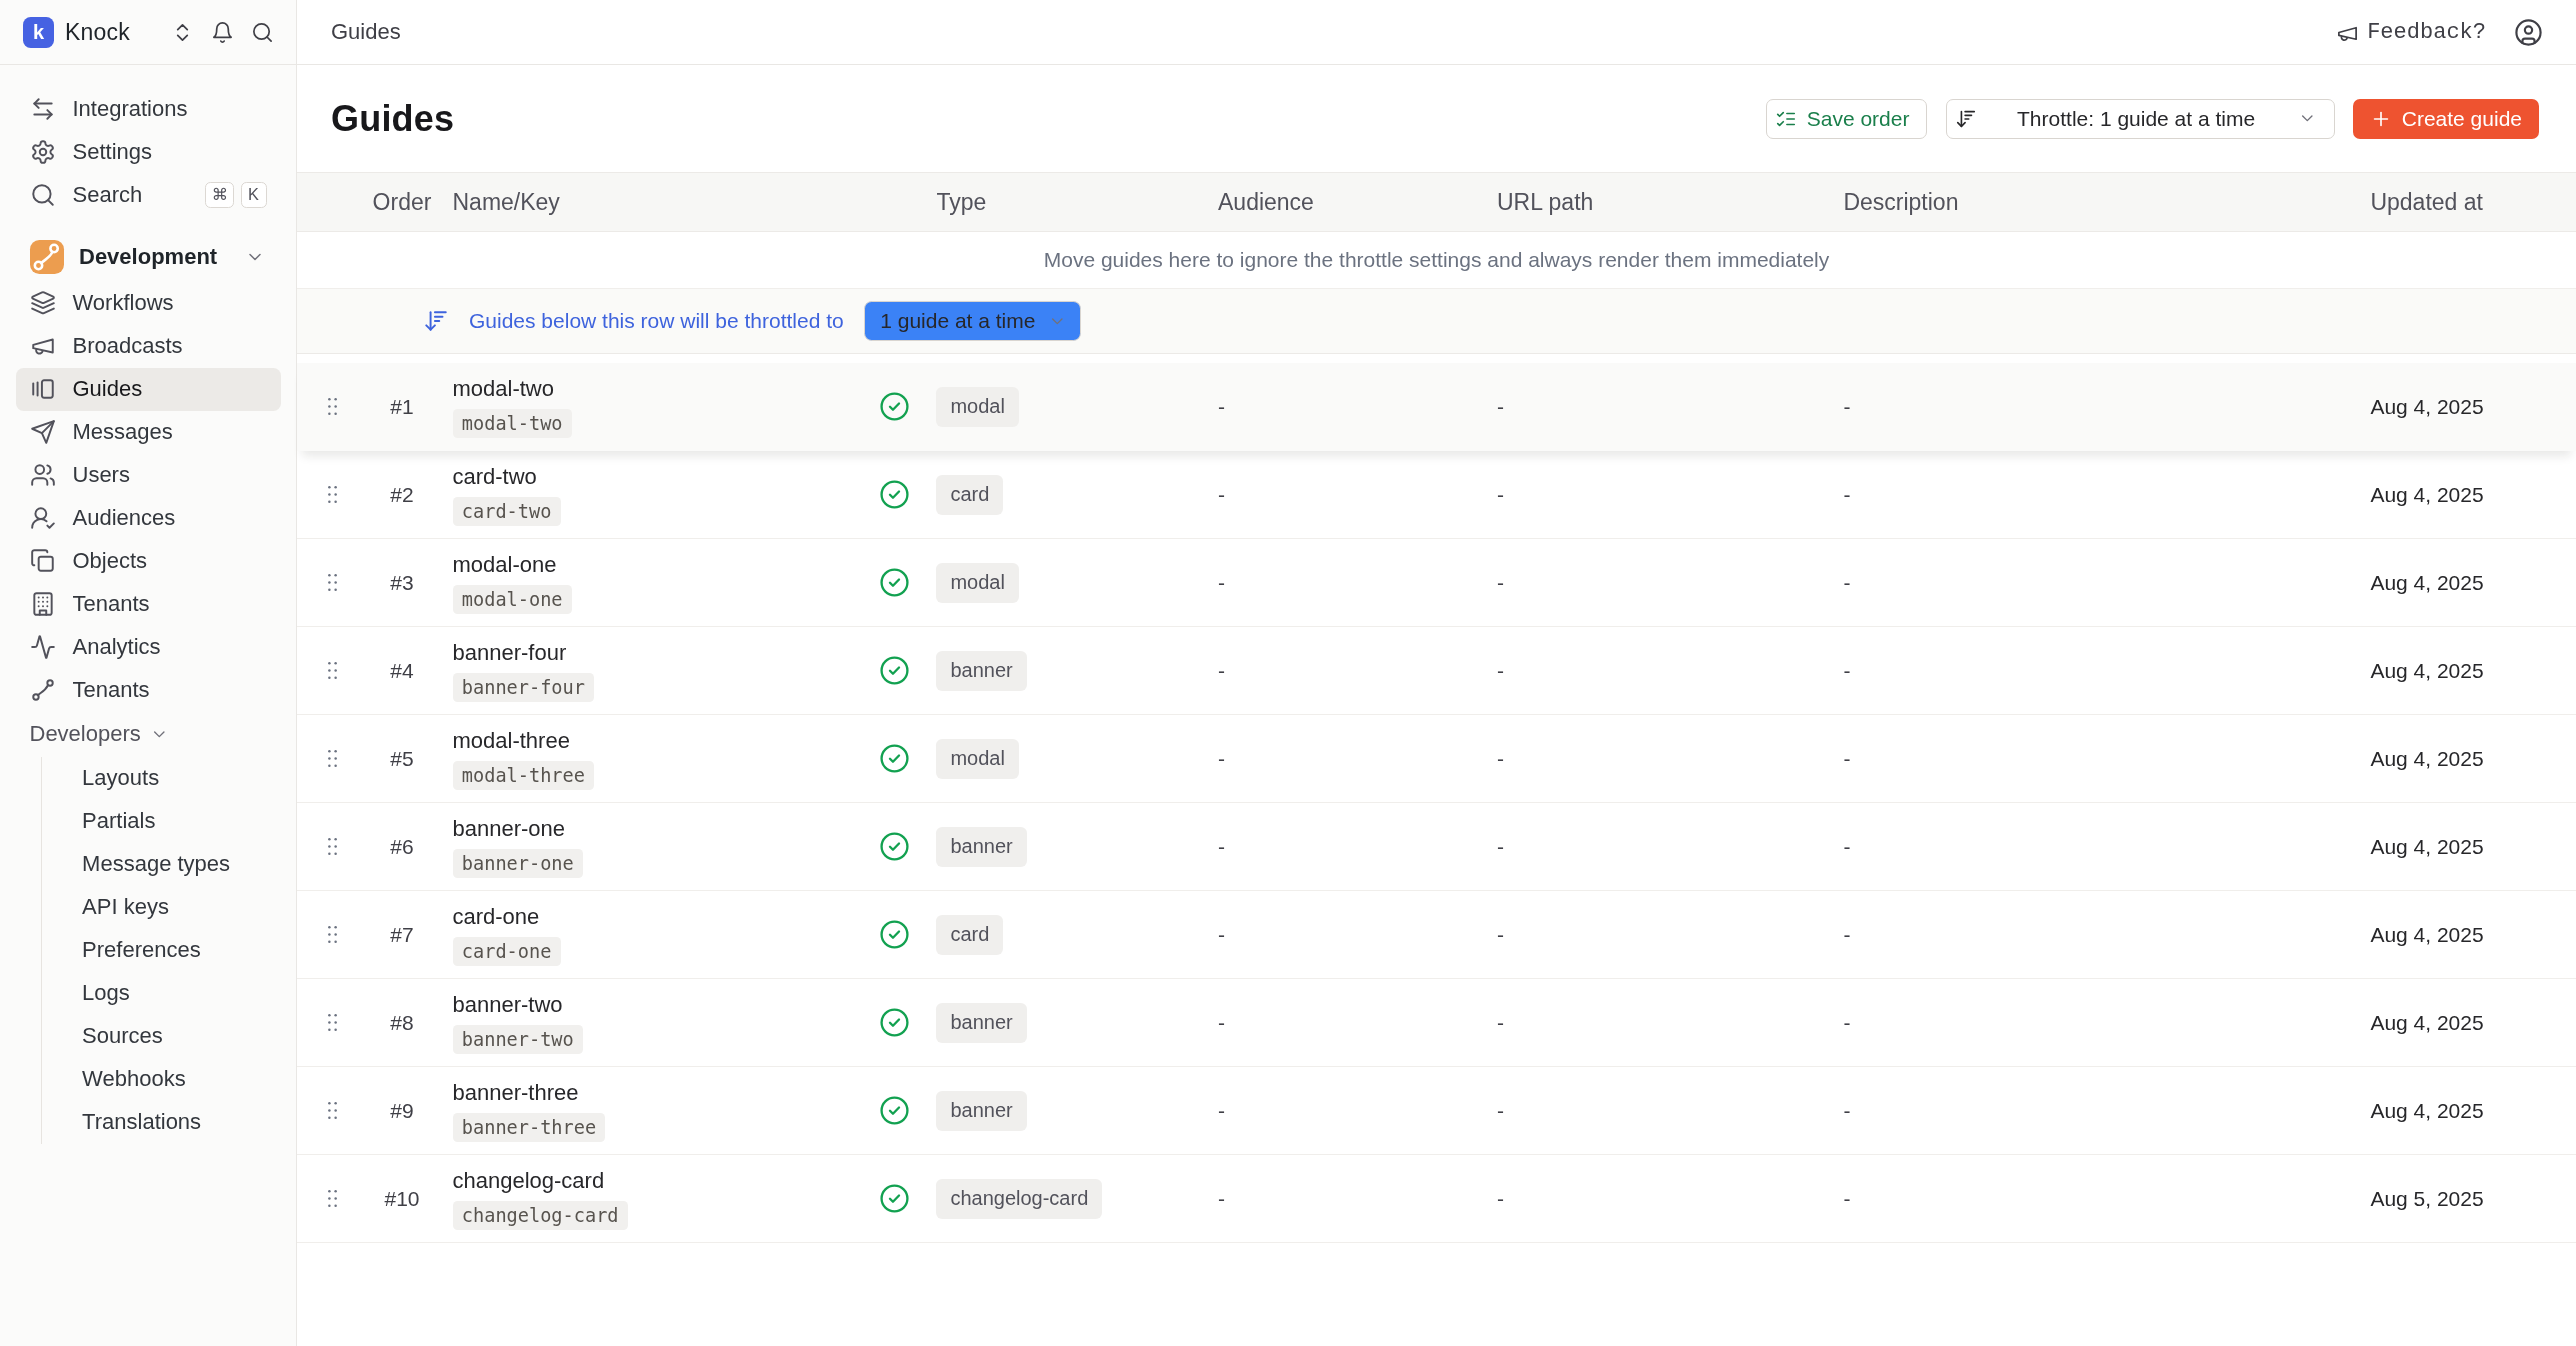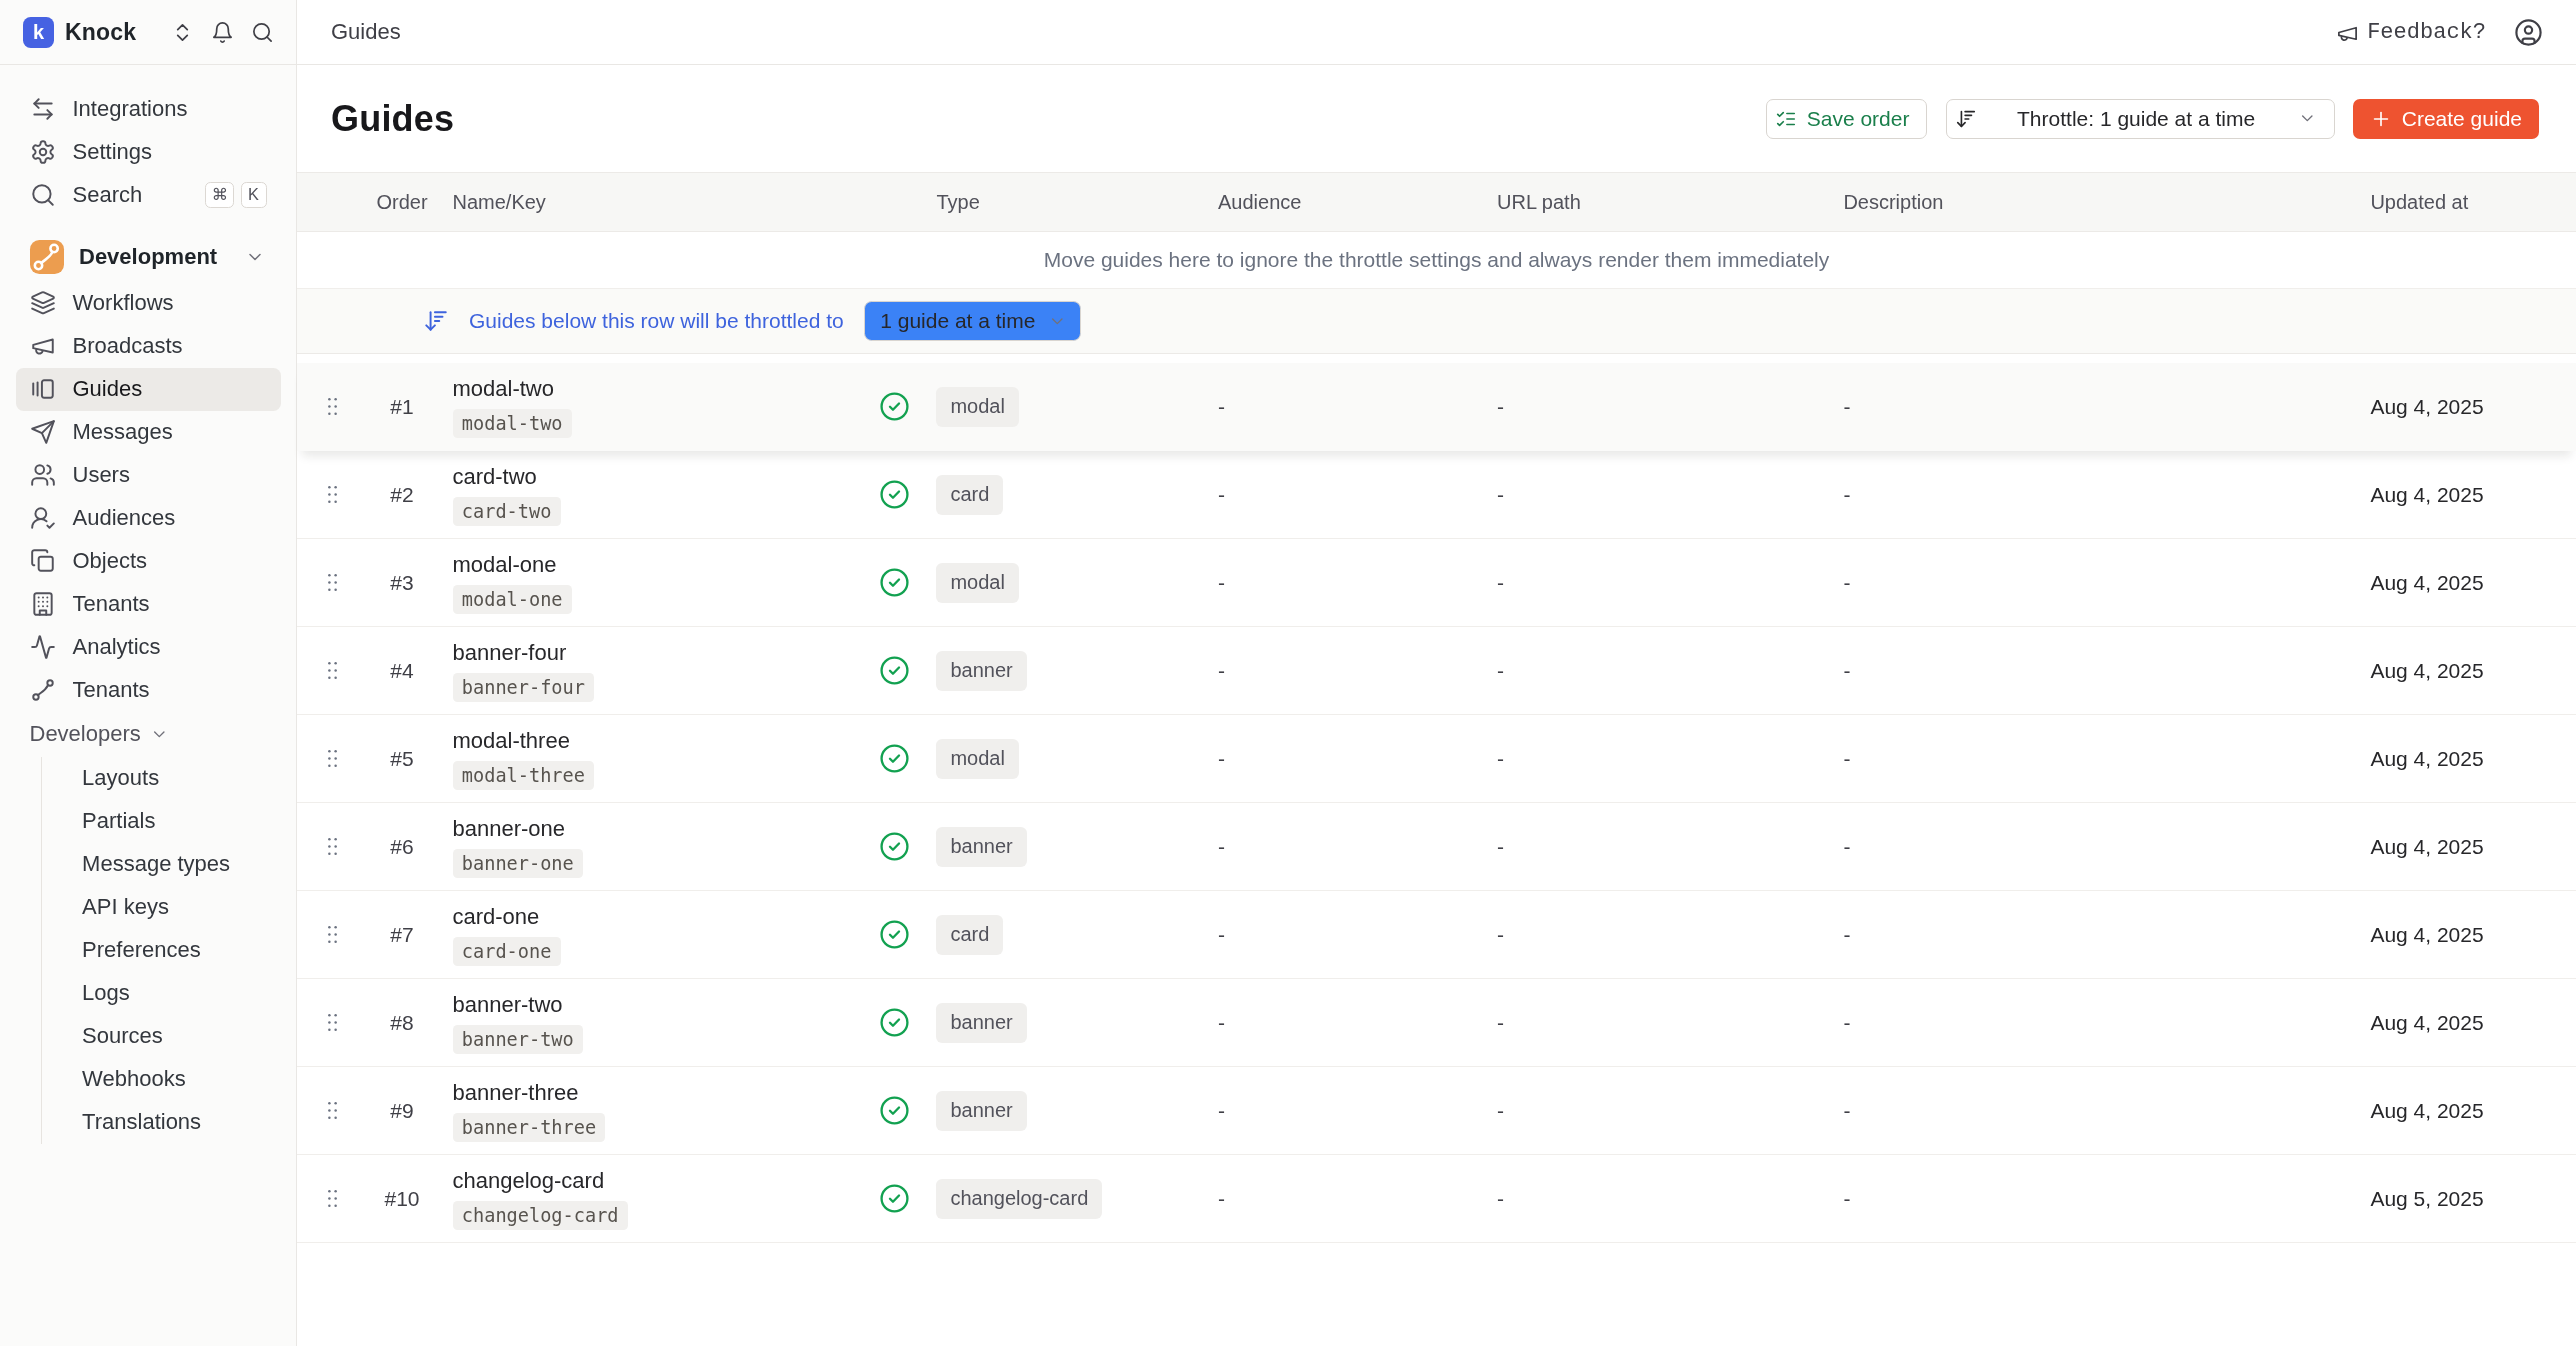--- a/index.html
+++ b/index.html
@@ -8,21 +8,21 @@
     font-family:"Liberation Sans", sans-serif;
     background:#FFFFFF; color:#27272A;
     -webkit-font-smoothing:antialiased;
   }
   .app { display:grid; grid-template-columns:297px 1fr; width:100%; height:100%; }
 
   
   .sidebar { background:#FBFBFA; border-right:0.8px solid #E9E7E4; display:flex; flex-direction:column; }
   .sidebar-header { height:65px; border-bottom:0.8px solid #E9E7E4; display:flex; align-items:center; padding:0 22px 0 23px; gap:11px; flex:none; }
   .logo-box { width:31px; height:31px; border-radius:7.7px; background:#4662E2; color:#fff; display:flex; align-items:center; justify-content:center; font-size:20px; font-weight:600; flex:none; }
-  .workspace-name { font-size:23px; font-weight:700; color:#1F2429; letter-spacing:0.2px; }
+  .workspace-name { font-size:23px; font-weight:400; color:#1F2429; letter-spacing:0.2px; }
   .sidebar-header .hdr-icons { margin-left:auto; display:flex; align-items:center; gap:17px; color:#3F3F46; }
   .hdr-icons svg { width:23px; height:23px; }
 
   .nav { padding:22px 15.5px 0 15.5px; overflow:hidden; }
   .nav-item { display:flex; align-items:center; gap:17px; height:43px; padding:0 14px; border-radius:7.7px; color:#33373D; font-size:22px; cursor:pointer; }
   .nav-item svg { width:26px; height:26px; color:#52525B; flex:none; }
   .nav-item.active { background:#ECEAE7; color:#18181B; font-weight:500; }
   .nav-gap { height:15.5px; }
   .env-row { display:flex; align-items:center; gap:15.5px; height:50px; padding:0 14px; font-size:22px; font-weight:700; color:#1F2429; cursor:pointer; }
   .env-icon { width:34px; height:34px; border-radius:9.3px; background:#EC9D4F; color:#fff; display:flex; align-items:center; justify-content:center; flex:none; }
@@ -52,21 +52,21 @@
   .btn-outline { background:#FFFFFF; border-color:#D9D5D0;padding-left:8px; }
   .btn-save { color:#1A7F4B; }
   .btn-throttle { color:#27272A;gap:40px; }
   .btn-throttle .chev { width:18.6px; height:18.6px; color:#71717A; margin-left:3.1px; }
   .btn-primary { background:#EE5330; color:#FFFFFF; border:none; font-weight:500; }
 
   
   .table { flex:1; display:flex; flex-direction:column; min-height:0; }
   .grid-row { display:grid; grid-template-columns:70px 70px 434px 46px 279px 279px 356px 527px 1fr; align-items:center; }
   .thead { height:60px; background:#F7F7F5; border-top:0.8px solid #ECEAE7; border-bottom:0.8px solid #ECEAE7; flex:none; }
-  .th { font-size:20px; color:#52525B; }
+  .th { font-size:23px; color:#52525B; }
   .th.c-order { text-align:center; }
   .th.c-name { padding-left:15.5px; }
   .th.c-type { padding-left:19.4px; }
   .th.c-aud, .th.c-url { padding-left:22px; }
   .th.c-desc, .th.c-upd { padding-left:12.4px; }
 
   .hint-row { height:57px; display:flex; align-items:center; justify-content:center; background:#FFFFFF; border-bottom:0.8px solid #F0EEEB; flex:none; }
   .hint-text { font-size:21px; color:#6B7280; }
 
   .divider-row { height:65px; background:#FAFAF8; border-bottom:0.8px solid #ECEAE7; display:flex; align-items:center; padding-left:126px; flex:none; }

